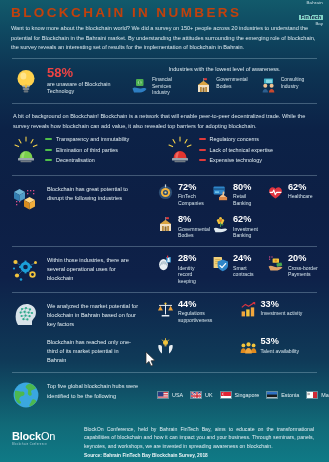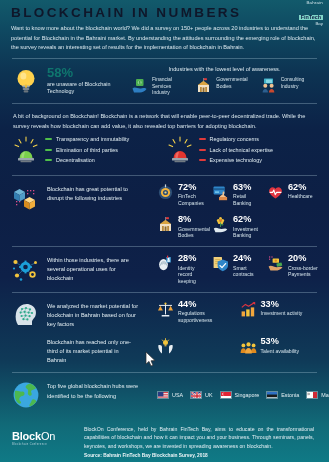--- a/index.html
+++ b/index.html
@@ -21,21 +21,21 @@
         #116a78 92%,
         #0f7a86 100%);
     color: #eaf3f7;
     position: relative;
   }
   .page { position: relative; width: 329px; height: 462px; padding: 0 9px; }
 
   
   .title {
     font-size: 13.5px; font-weight: bold; letter-spacing: 2.4px;
-    color: #0f172a; padding-top: 5px; padding-left: 2px;
+    color: #c2410c; padding-top: 5px; padding-left: 2px;
   }
   .brandmark {
     position: absolute; right: 6px; top: 1px;
     text-align: right; line-height: 1.05;
   }
   .brandmark .b1 { font-size: 4.4px; color: #cfe3ea; letter-spacing:.2px; }
   .brandmark .b2 {
     font-size: 5.4px; font-weight: bold; color: #0e2147;
     background: #7fd4c7; padding: 0 2px; display: inline-block;
   }
@@ -64,21 +64,21 @@
   .stats { flex: 1; }
   .stats-row { display: flex; gap: 4px; }
   .stat { display: flex; align-items: flex-start; gap: 4px; flex: 1; min-width: 0; }
   .stat-ic { width: 17px; height: 17px; flex: 0 0 17px; position: relative; margin-top: 1px; }
   .stat-val { font-size: 9.2px; font-weight: bold; color: #ffffff; line-height: 1.05; }
   .stat-lbl { font-size: 5.1px; color: #d7e6ed; line-height: 1.32; margin-top: 1px; }
 
   
   .aw-wrap { display:flex; align-items:flex-start; }
   .aw-left { width: 120px; flex:0 0 120px; display:flex; gap:6px; align-items:flex-start;}
-  .aw-pct { font-size: 13px; font-weight:bold; color:#0f766e; line-height:1; }
+  .aw-pct { font-size: 13px; font-weight:bold; color:#ef4444; line-height:1; }
   .aw-sub { font-size: 5.4px; color:#dbe9ef; line-height:1.4; margin-top:2px;}
   .aw-right { flex:1; }
   .aw-ttl { font-size:5.6px; color:#dce9ef; text-align:center; margin-bottom:4px;}
   .aw-items { display:flex; gap:6px; }
   .aw-item { display:flex; gap:4px; align-items:flex-start; flex:1; }
   .aw-item .lbl { font-size:5.0px; color:#d7e6ed; line-height:1.35; }
 
   
   .bar-wrap { display:flex; }
   .bar-col { flex:1; display:flex; align-items:flex-start; gap: 4px; }
@@ -322,21 +322,21 @@
             <span class="stat-ic">
               <svg viewBox="0 0 17 17" width="17" height="17">
                 <rect x="1.6" y="2.4" width="11" height="8" rx="0.8" fill="#2f86c9"></rect>
                 <rect x="1.6" y="4.2" width="11" height="1.8" fill="#1d5f96"></rect>
                 <rect x="3" y="7.4" width="4" height="1.4" fill="#7fd0ef"></rect>
                 <path d="M7 16 c0-3 1.5-5 3.3-5 l0.6-3.6 1.6 0.3 -0.6 3.6c1.6 0.3 2.6 1.6 2.6 4.7z" fill="#f2c391"></path>
                 <rect x="7" y="13" width="8.1" height="3.2" fill="#e08a49"></rect>
               </svg>
             </span>
             <span>
-              <span class="stat-val" style="display:block">63%</span>
+              <span class="stat-val" style="display:block">80%</span>
               <span class="stat-lbl" style="display:block">Retail Banking</span>
             </span>
           </div>
 
           <div class="stat">
             <span class="stat-ic">
               <svg viewBox="0 0 17 17" width="17" height="17">
                 <path d="M8.5 14.6 C2 10 1 6.6 3.1 4.4 5 2.4 7.6 3.2 8.5 5 9.4 3.2 12 2.4 13.9 4.4 16 6.6 15 10 8.5 14.6z" fill="#e0343f"></path>
                 <polyline points="2.6,8.4 5.6,8.4 6.8,6 8.2,10.6 9.6,8.4 14.4,8.4" fill="none" stroke="#ffffff" stroke-width="1.1" stroke-linejoin="round"></polyline>
               </svg>

